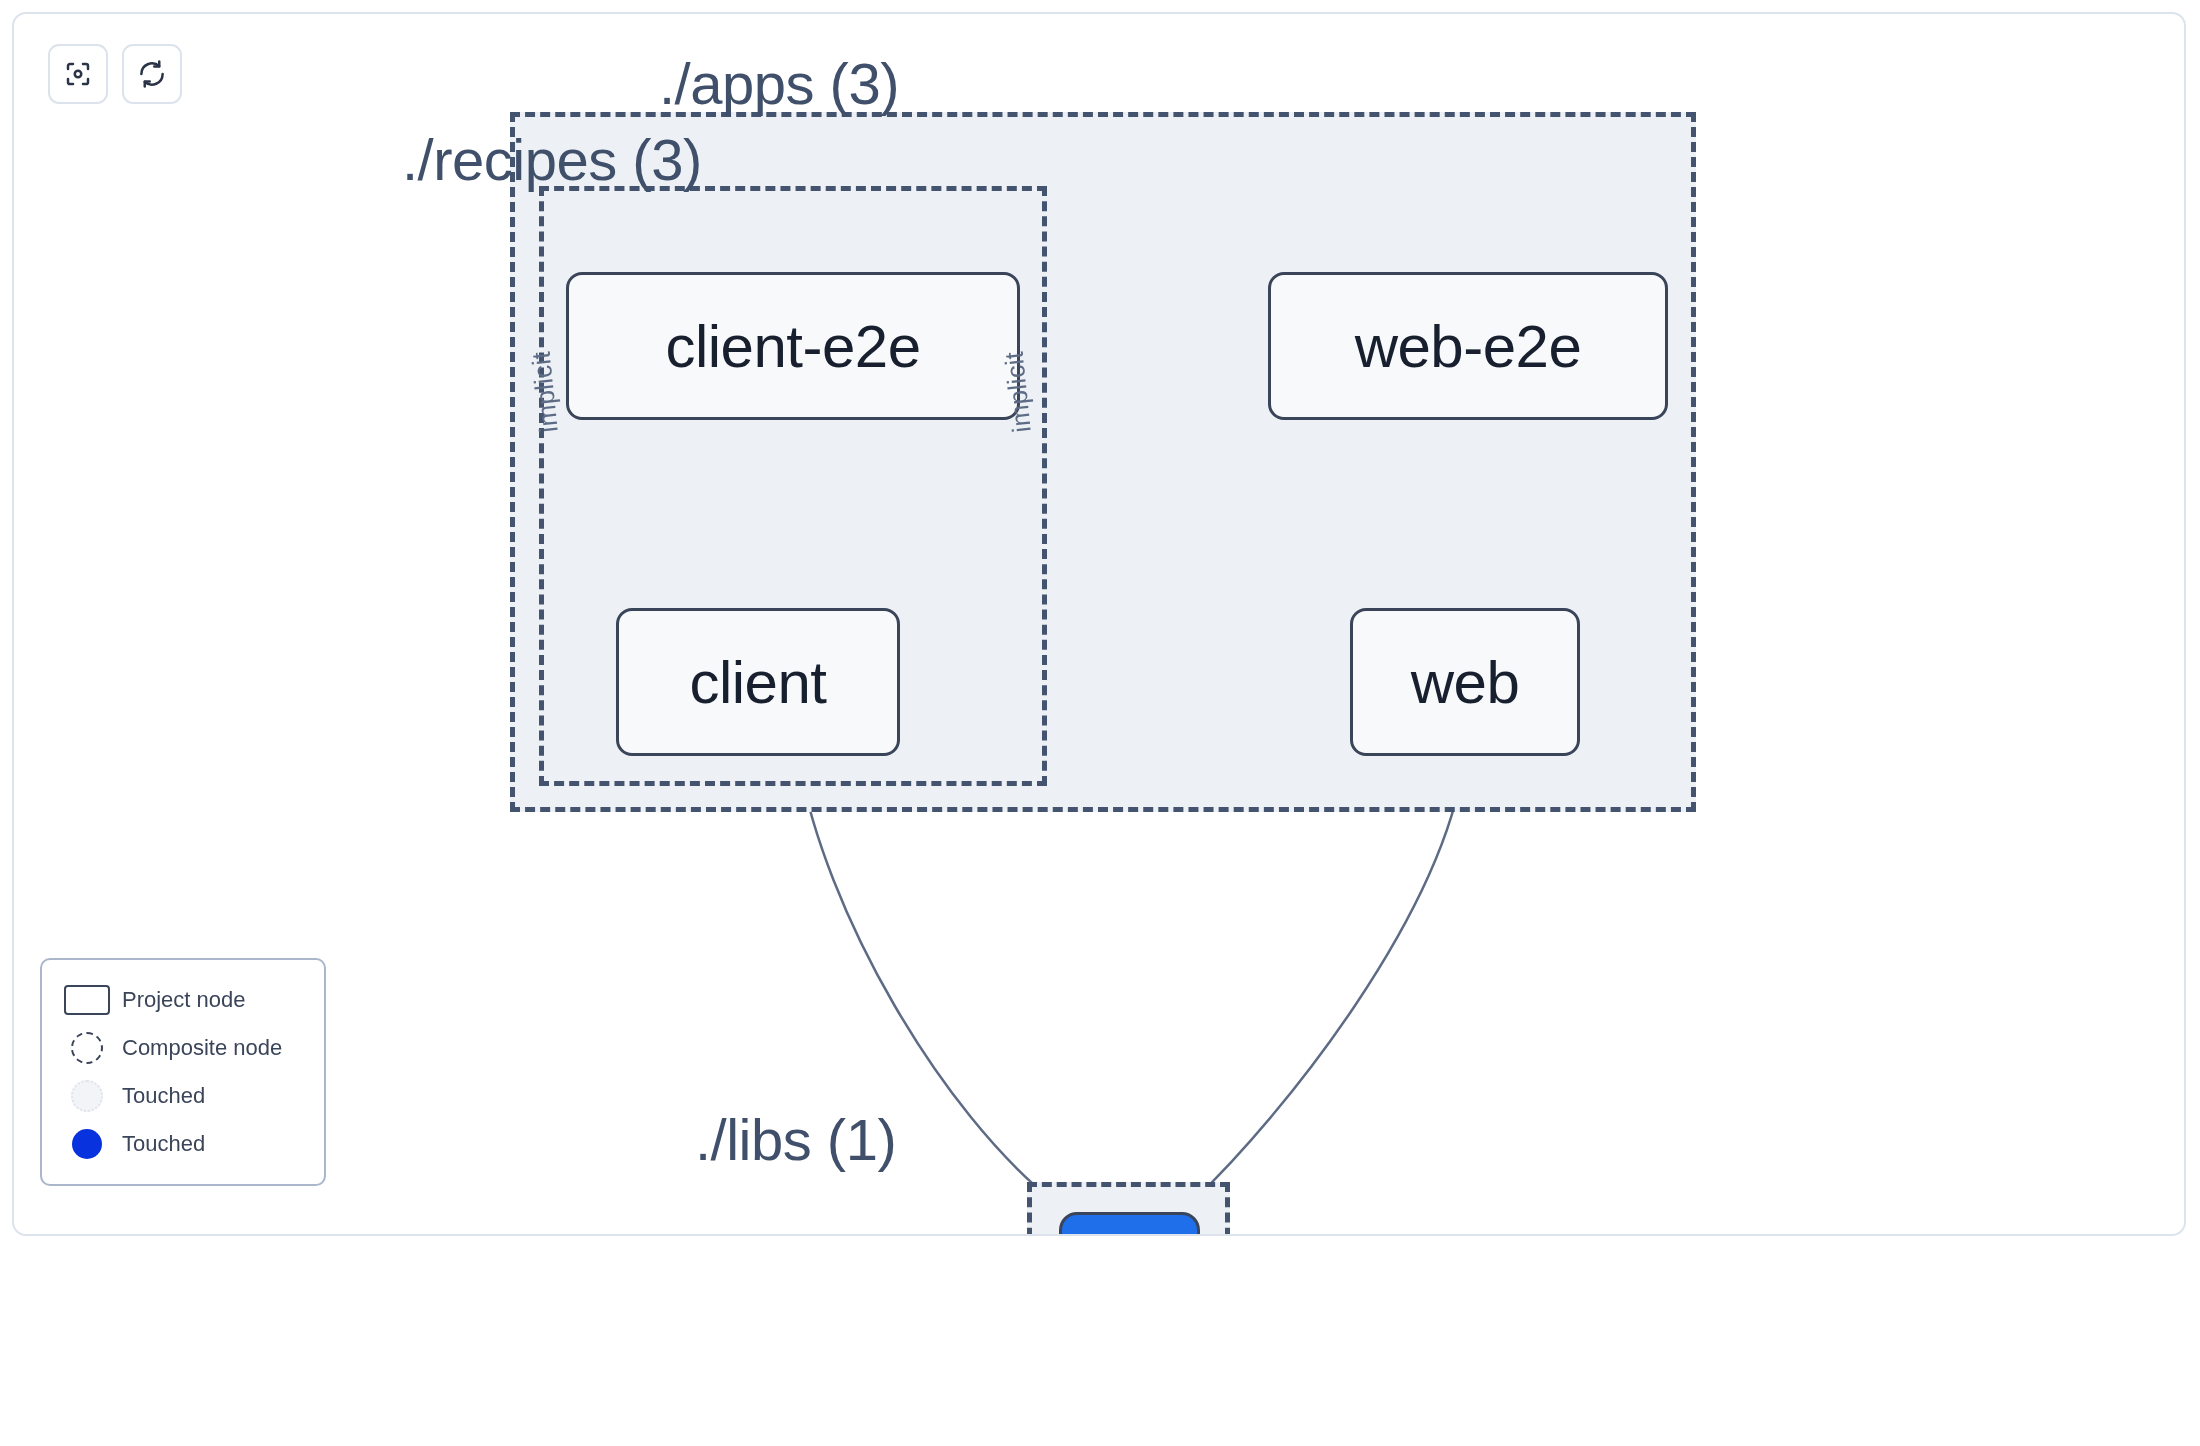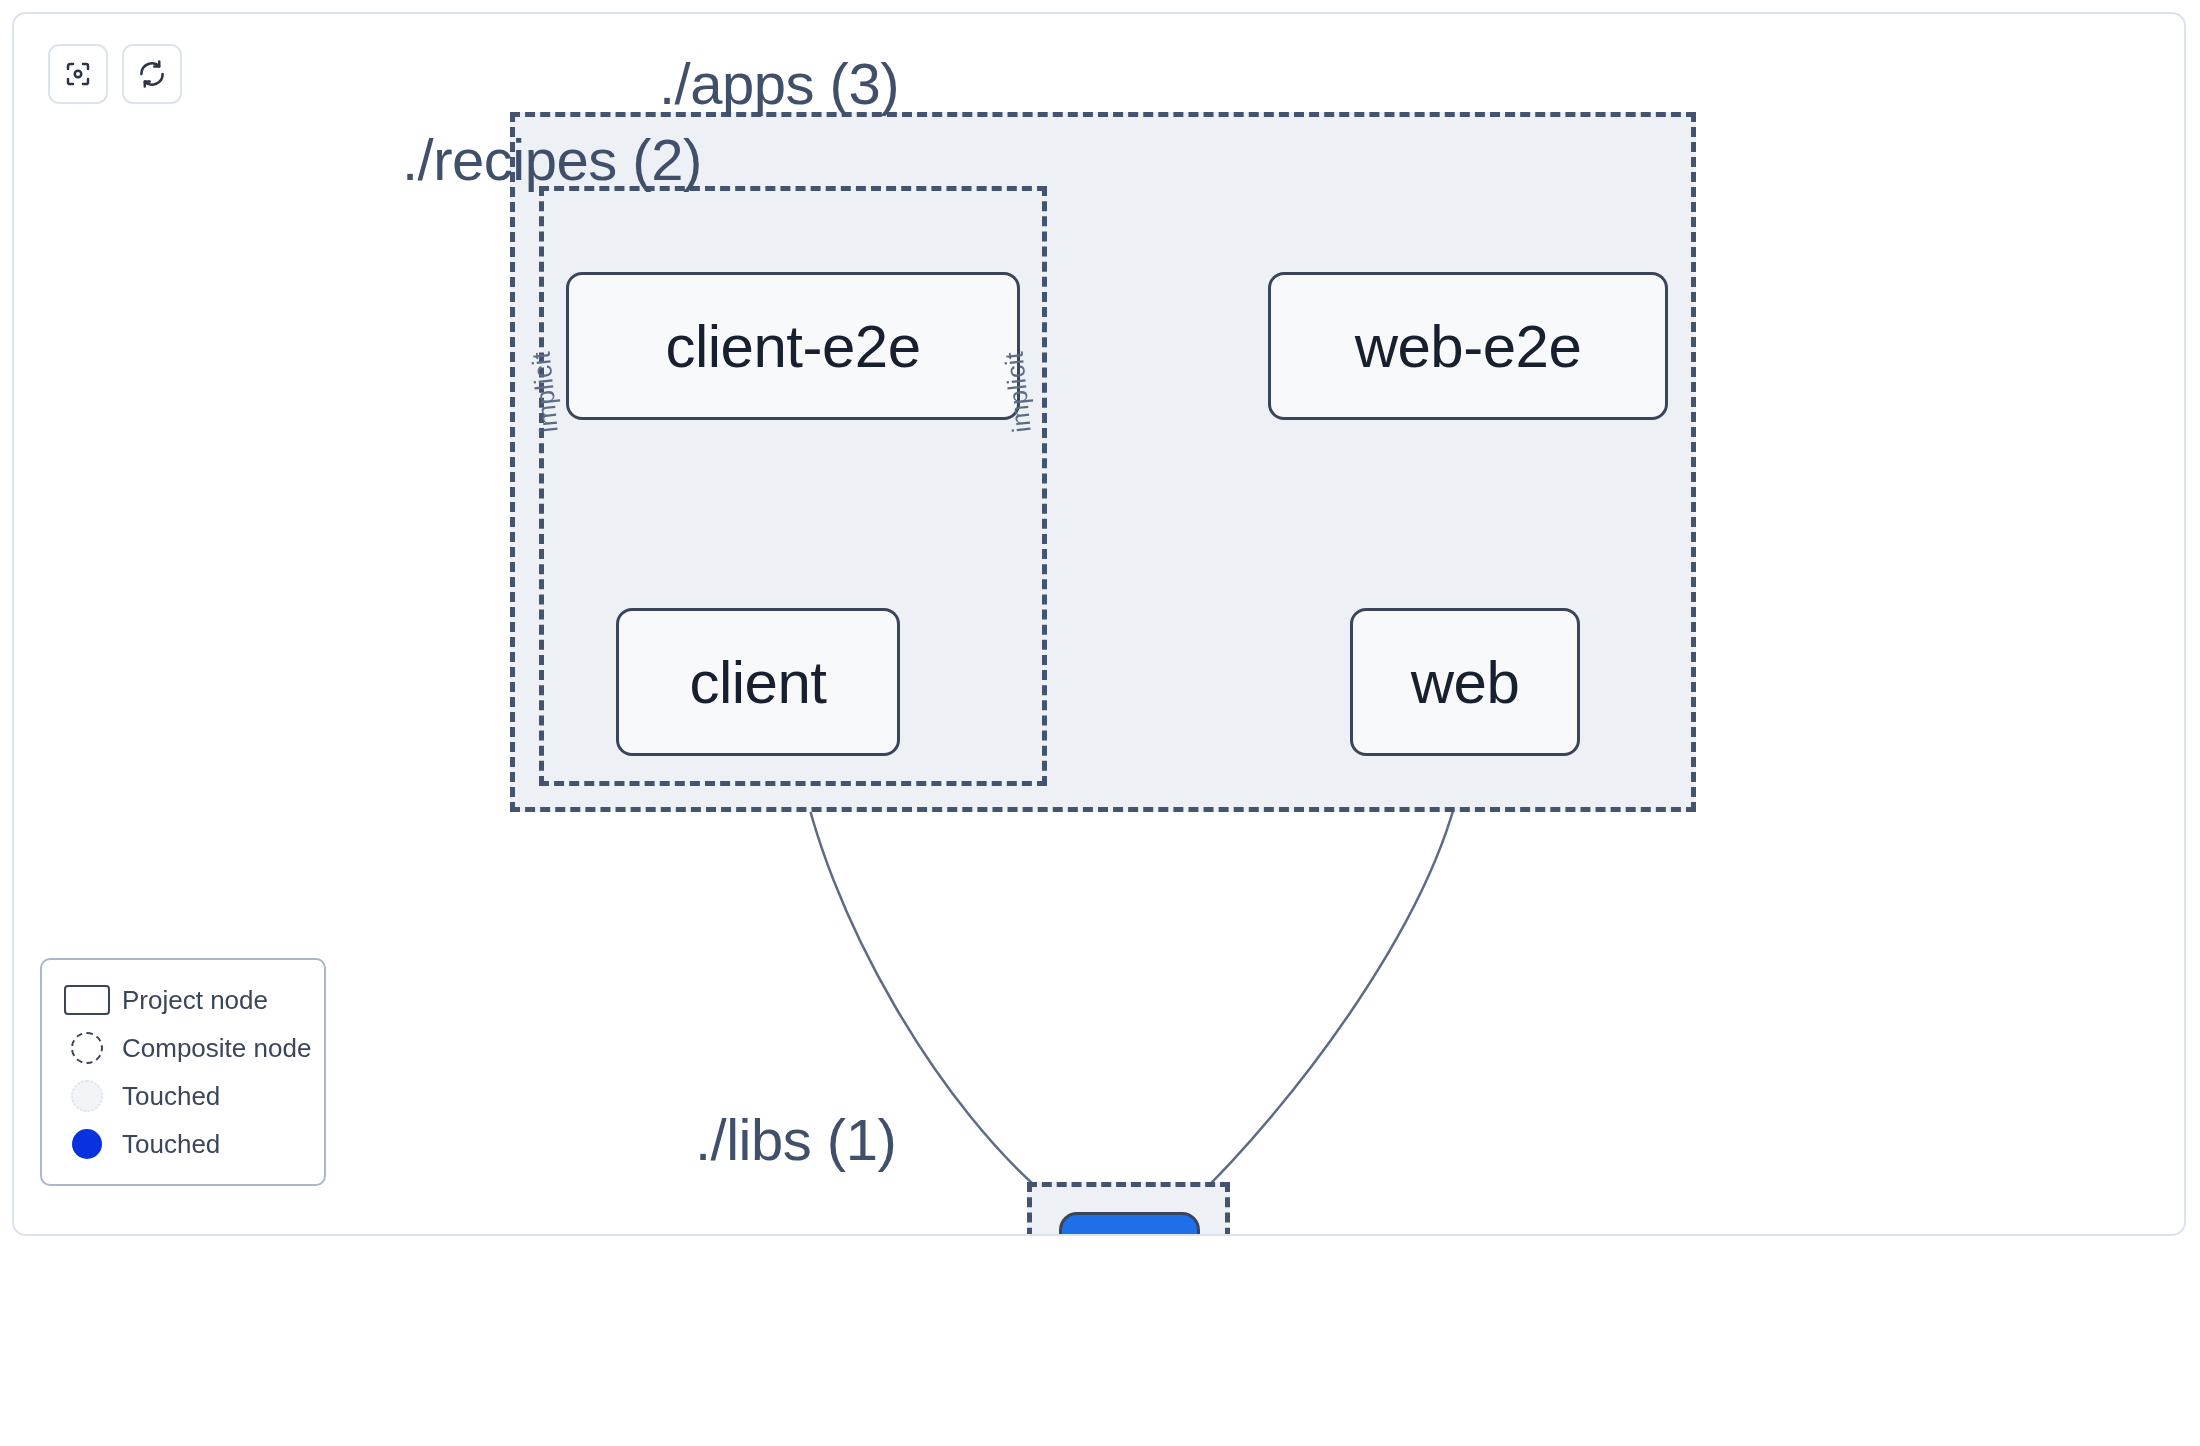--- a/index.html
+++ b/index.html
@@ -164,21 +164,21 @@
     background: #f2f4f8;
     box-sizing: border-box;
   }
   .sw-touched {
     width: 30px;
     height: 30px;
     border-radius: 50%;
     background: #0832dd;
   }
   .legend-text {
-    font-size: 26px;
+    font-size: 22px;
     color: #3b455a;
     margin-left: 8px;
     white-space: nowrap;
   }
 </style>
 </head>
 <body>
 
 <div id="graph-canvas">
 
@@ -207,21 +207,21 @@
   </div>
 
   <div class="group-box apps" style="left:496px; top:98px; width:1186px; height:700px;"></div>
 
   <div class="group-box inner" style="left:525px; top:172px; width:508px; height:600px;"></div>
 
   <div class="group-box libs" style="left:1013px; top:1168px; width:203px; height:208px;"></div>
 
   <div class="group-label" style="left:645px; top:36px;">./apps (3)</div>
 
-  <div class="group-label" style="left:388px; top:112px;">./recipes (2)</div>
+  <div class="group-label" style="left:388px; top:112px;">./recipes (3)</div>
 
   <div class="group-label" style="left:681px; top:1092px;text-align:right;">./libs (1)</div>
 
   <svg id="graph-svg">
     <defs>
       <marker id="arrow" viewBox="0 0 10 10" refX="9" refY="5" markerWidth="6" markerHeight="6" orient="auto-start-reverse">
         <path d="M 0 0 L 10 5 L 0 10 z" fill="#5d6b85"></path>
       </marker>
     </defs>
 

